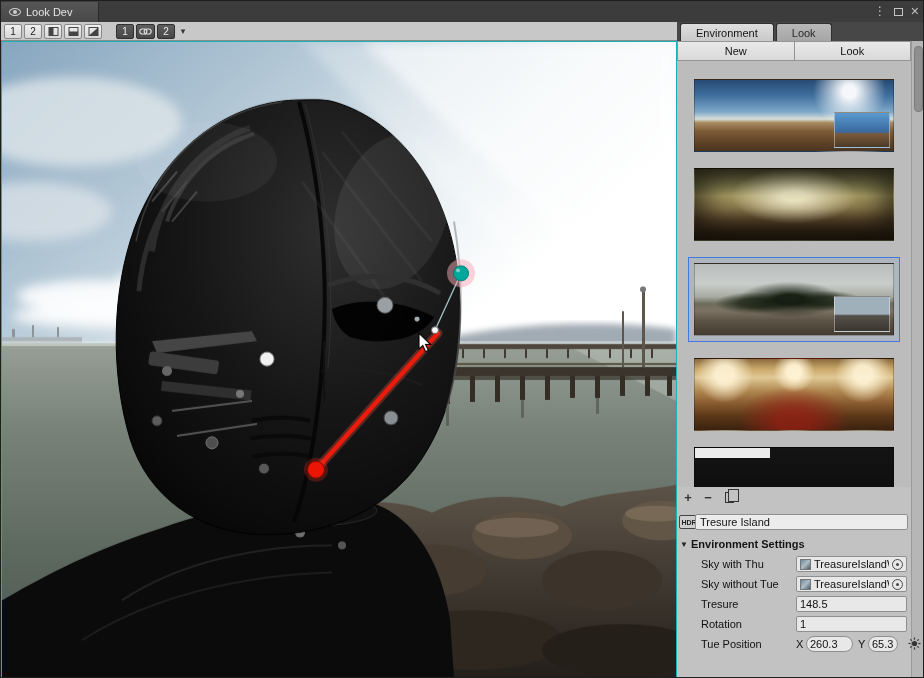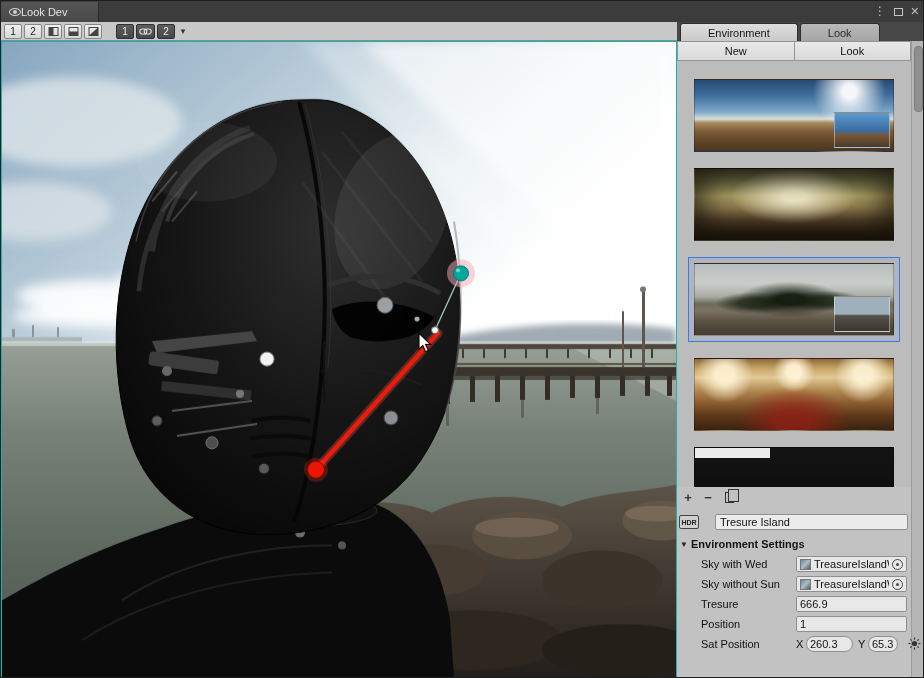--- a/index.html
+++ b/index.html
@@ -9,21 +9,21 @@
     background:#c2c2c2; overflow: hidden;
     font-family: "Liberation Sans", sans-serif; font-size: 11px;
     border: 1px solid #1e1e1e;
   }
 
   
   .titlebar { position:absolute; top:0; left:0; right:0; height:21px; background:#3c3c3c; }
   .title-tab {
     position:absolute; left:0; top:1px; height:20px; width:98px;
     background:linear-gradient(#565656,#484848);
-    border-right:1px solid #2a2a2a; display:flex; align-items:center; padding:0 8px;
+    border-right:1px solid #2a2a2a; display:flex; align-items:center; gap:5px; padding:0 8px;
     color:#e4e4e4;
   }
   .eye-icon { position:relative; width:12px; height:8px; border:1px solid #cfcfcf; border-radius:50%; }
   .eye-icon::after { content:""; position:absolute; left:3px; top:1px; width:4px; height:4px; border-radius:50%; background:#cfcfcf; }
   .titlebar-right { position:absolute; right:4px; top:0; height:21px; display:flex; align-items:center; gap:8px; color:#c4c4c4; }
   .win-glyph { font-size:12px; line-height:21px; cursor:default; }
   .win-box { width:9px; height:8px; border:1px solid #c4c4c4; }
   .win-close { font-size:14px; }
 
   
@@ -41,21 +41,21 @@
     font-size:10px; color:#222; cursor:default;
   }
   .tbtn.dark { background:linear-gradient(#5e5e5e,#474747); border-color:#303030; color:#eee; }
   .tbtn.flat { background:none; border:none; min-width:12px; color:#333; font-size:9px; }
   .tgap { width:10px; }
   .tabstrip {
     position:absolute; left:676px; right:0; top:0; height:19px;
     background:#474747; display:flex; align-items:flex-end; padding-left:3px; gap:2px;
   }
   .tab {
-    height:18px; padding:0 27px; display:flex; align-items:center;
+    height:18px; padding:0 15px; display:flex; align-items:center;
     border:1px solid #2e2e2e; border-bottom:none; border-radius:3px 3px 0 0;
     color:#151515; cursor:default;margin-top:41px;
   }
   .tab.active { background:linear-gradient(#dedede,#c9c9c9); }
   .tab.inactive { background:linear-gradient(#b8b8b8,#a6a6a6); color:#2a2a2a; }
 
   
   .viewport {
     position:absolute; top:40px; left:0; width:676px; height:638px;
     border:1px solid #17b3b3; background:#9db5c8; overflow:hidden;
@@ -106,21 +106,21 @@
   .copy-icon { position:relative; width:9px; height:11px; border:1px solid #333; background:#c2c2c2; margin-left:4px; }
   .copy-icon::after { content:""; position:absolute; left:2px; top:-4px; width:9px; height:11px; border:1px solid #333; background:#c2c2c2; }
 
   .hdr-row { position:absolute; top:472px; left:0; right:0; height:18px; }
   .hdr-badge {
     position:absolute; left:2px; top:2px; width:20px; height:14px;
     border:1px solid #444; border-radius:2px; background:#cfcfcf;
     font-size:7px; font-weight:bold; color:#222; display:flex; align-items:center; justify-content:center;
   }
   .hdr-field {
-    position:absolute; left:38px; right:3px; top:1px; height:16px;
+    position:absolute; left:18px; right:3px; top:1px; height:16px;
     background:#ececec; border:1px solid #8f8f8f; border-radius:2px;
     color:#111; padding-left:4px; line-height:14px;
   }
 
   .settings-header { position:absolute; top:494px; left:0; right:0; height:18px; display:flex; align-items:center; }
   .foldout { width:14px; text-align:center; font-size:8px; color:#222; }
   .settings-title { font-weight:bold; color:#141414; }
 
   .setrow { position:absolute; left:0; right:0; height:18px; }
   .setrow .lbl { position:absolute; left:24px; top:3px; color:#111; white-space:nowrap; }
@@ -432,53 +432,53 @@
       <div class="hdr-badge">HDR</div>
       <div class="hdr-field">Tresure Island</div>
     </div>
 
     <div class="settings-header">
       <span class="foldout">▼</span>
       <span class="settings-title">Environment Settings</span>
     </div>
 
     <div class="setrow" style="top:514px">
-      <span class="lbl">Sky with Wed</span>
+      <span class="lbl">Sky with Thu</span>
       <div class="field">
         <span class="tex-icon"></span>
         <span class="obj-name">TreasureIslandWh</span>
         <span class="picker"></span>
       </div>
     </div>
 
     <div class="setrow" style="top:534px">
-      <span class="lbl">Sky without Sun</span>
+      <span class="lbl">Sky without Tue</span>
       <div class="field">
         <span class="tex-icon"></span>
         <span class="obj-name">TreasureIslandWh</span>
         <span class="picker"></span>
       </div>
     </div>
 
     <div class="setrow" style="top:554px">
       <span class="lbl">Tresure</span>
       <div class="field">
-        <span>666.9</span>
+        <span>148.5</span>
       </div>
     </div>
 
     <div class="setrow" style="top:574px">
-      <span class="lbl">Position</span>
+      <span class="lbl">Rotation</span>
       <div class="field">
         <span>1</span>
       </div>
     </div>
 
     <div class="setrow" style="top:594px">
-      <span class="lbl">Sat Position</span>
+      <span class="lbl">Tue Position</span>
       <span class="mini-lbl" style="left:119px">X</span>
       <div class="mini-field" style="left:129px; width:47px">260.3</div>
       <span class="mini-lbl" style="left:181px">Y</span>
       <div class="mini-field" style="left:191px; width:30px">65.3</div>
       <span class="sun-btn">
         <svg width="13" height="13" viewBox="0 0 13 13">
           <circle cx="6.5" cy="6.5" r="2.6" fill="#333"></circle>
           <g stroke="#333" stroke-width="1.2">
             <line x1="6.5" y1="0.5" x2="6.5" y2="2.6"></line>
               <line x1="6.5" y1="10.4" x2="6.5" y2="12.5"></line>

